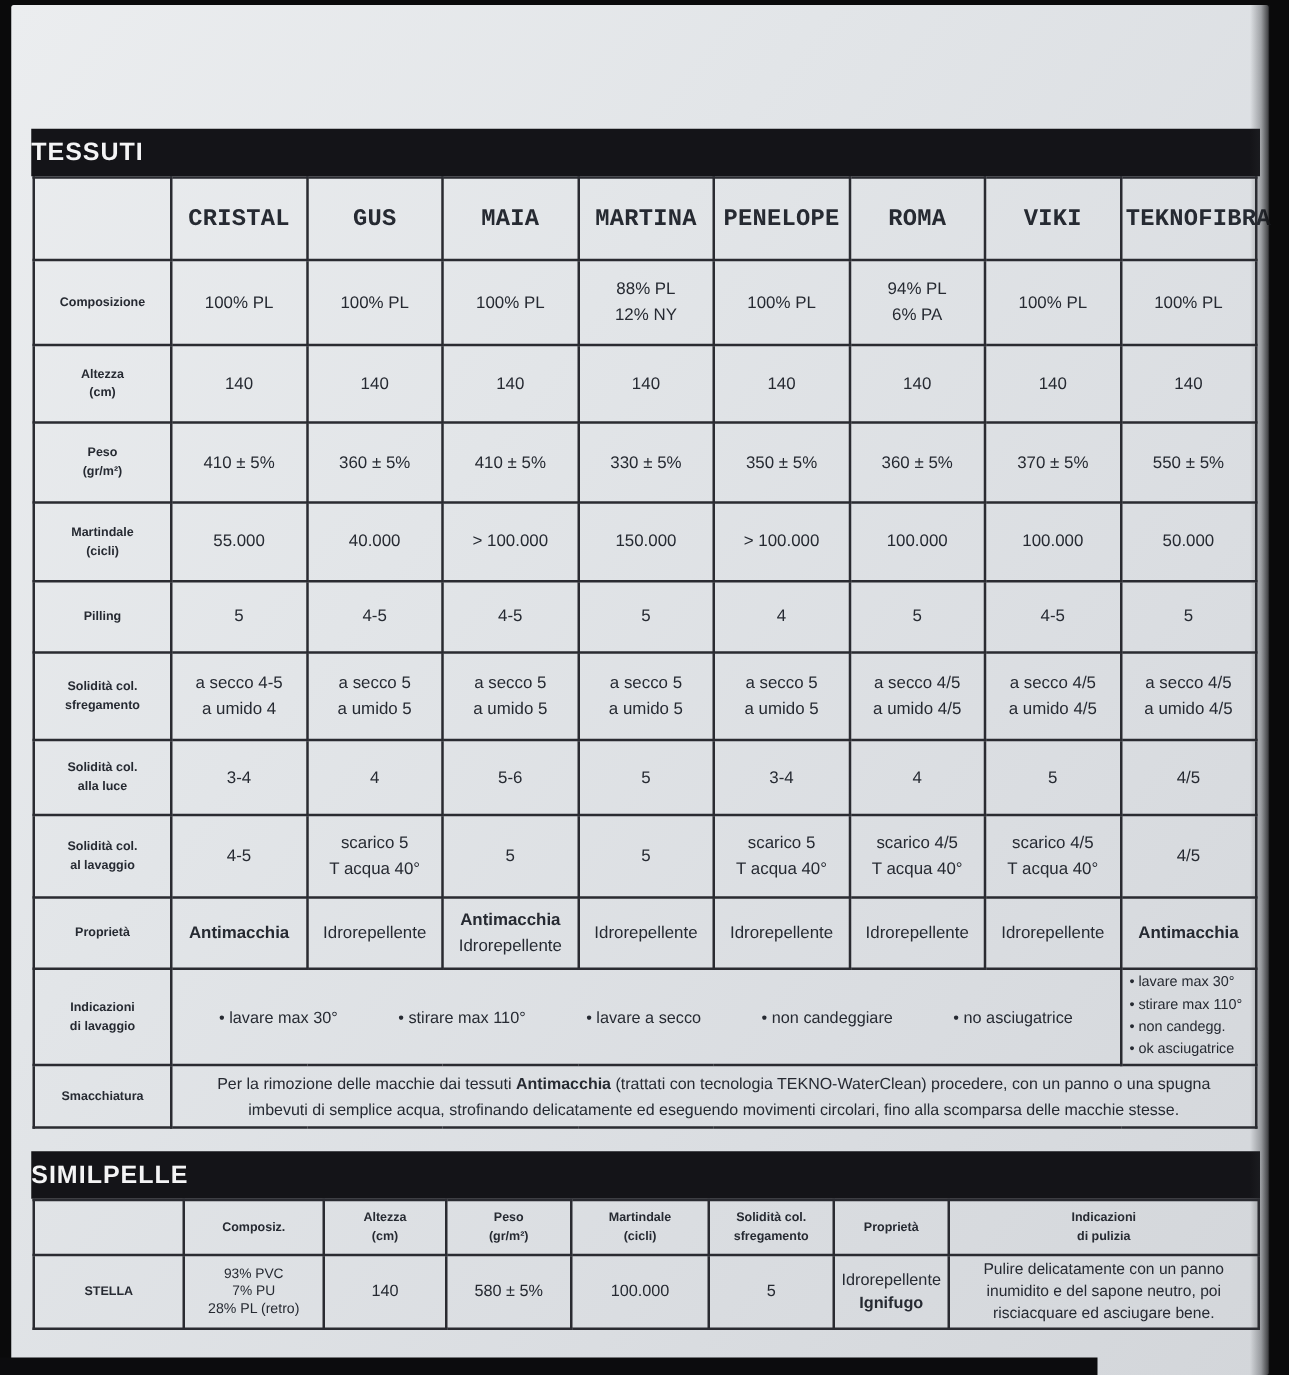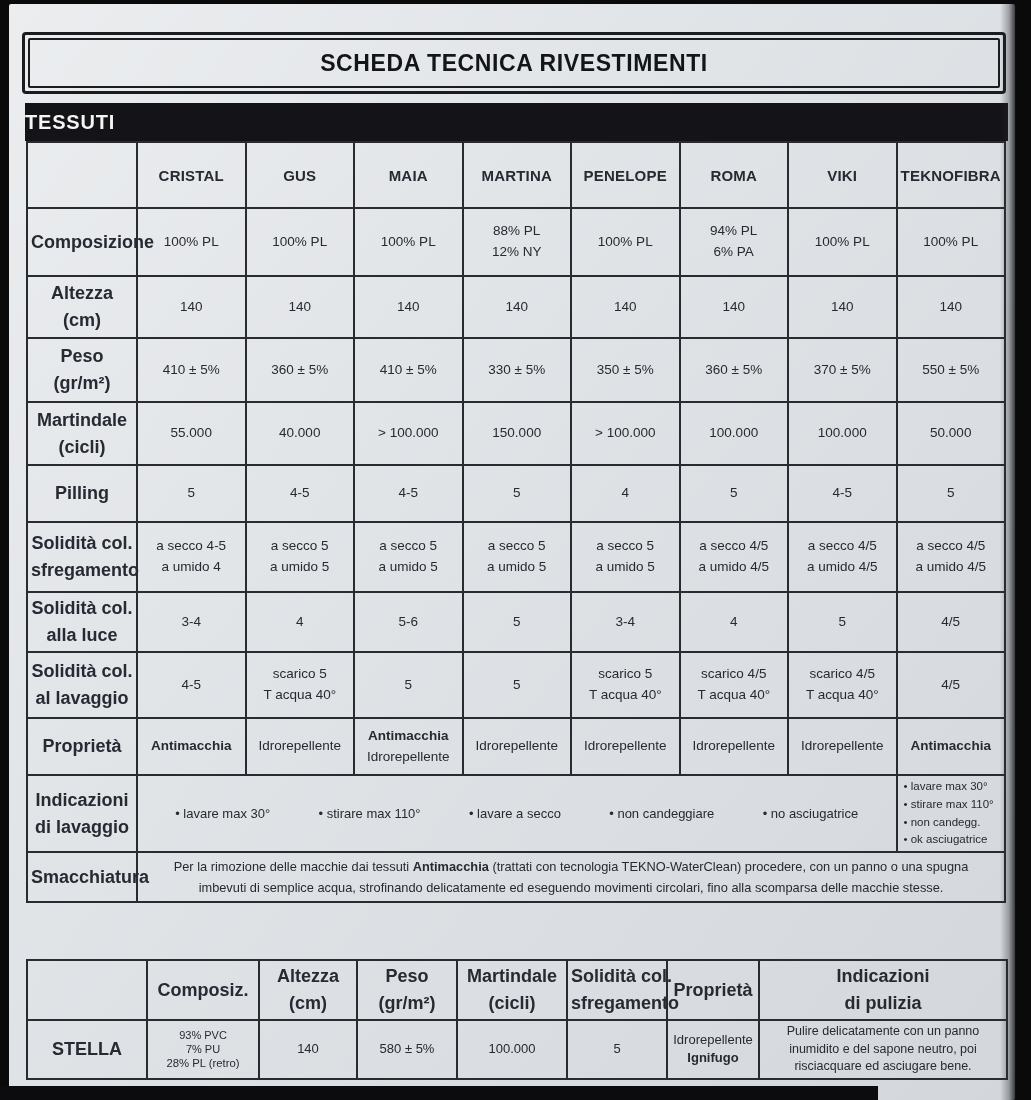--- a/index.html
+++ b/index.html
@@ -45,22 +45,22 @@
   table{
     position:absolute;border-collapse:collapse;table-layout:fixed;
     color:#262a32;border:2px solid #2a2b31;
   }
   #tessuti-table{left:17px;top:137px;width:980px;}
   #similpelle-table{left:17px;top:955px;width:980px;}
   td{
     border:2px solid #2a2b31;text-align:center;vertical-align:middle;
     padding:2px 3px;box-sizing:border-box;
   }
-  .col-header{font-weight:bold;font-size:15px;letter-spacing:0.2px;}
-  .label-cell{font-weight:bold;font-size:18px;line-height:1.5;}
+  .col-header{font-weight:bold;font-size:19px;letter-spacing:0.2px;font-family:Liberation Mono, monospace;}
+  .label-cell{font-weight:bold;font-size:10px;line-height:1.5;}
   .data-cell{font-size:13.5px;line-height:1.55;}
   .cl{white-space:nowrap;}
   .cl.wrap{white-space:normal;}
   .cl.bold{font-weight:bold;}
   .wash-shared-inner{
     display:flex;justify-content:space-around;align-items:center;
     font-size:13px;padding:0 10px;
   }
   .wash-tekno{padding:2px 2px 2px 6px;}
   .wash-tekno .cl{text-align:left;font-size:11.5px;line-height:1.55;}
@@ -74,25 +74,20 @@
   
   .bottom-bar{
     position:absolute;left:0;top:1086px;width:878px;height:14px;background:#0c0c0e;
   }
 </style>
 </head>
 <body>
 
 <div class="paper">
 
-  <div class="title-outer">
-    <div class="title-inner">
-      <span class="title-text">SCHEDA TECNICA RIVESTIMENTI</span>
-    </div>
-  </div>
 
   <div class="section-bar" id="tessuti-bar">
     <span>TESSUTI</span>
   </div>
 
   <table id="tessuti-table">
     <colgroup>
         <col style="width:110px">
       </colgroup>
     <tbody id="tessuti-body">
@@ -410,20 +405,23 @@
             <div class="cl">• ok asciugatrice</div>
           </td>
         </tr>
         <tr style="height: 50px;">
           <td class="label-cell">Smacchiatura</td>
           <td class="smacch-cell" colspan="8"><span>Per la rimozione delle macchie dai tessuti </span><b>Antimacchia</b><span> (trattati con tecnologia TEKNO-WaterClean) procedere, con un panno o una spugna imbevuti di semplice acqua,  strofinando delicatamente ed eseguendo movimenti circolari, fino alla scomparsa delle macchie stesse.</span></td>
         </tr>
       </tbody>
   </table>
 
+  <div class="section-bar" id="similpelle-bar">
+    <span>SIMILPELLE</span>
+  </div>
 
   <table id="similpelle-table">
     <colgroup>
       <col style="width:120px">
         <col style="width:112px">
         <col style="width:98px">
         <col style="width:100px">
       <col style="width:110px">
         <col style="width:100px">
         <col style="width:92px">

